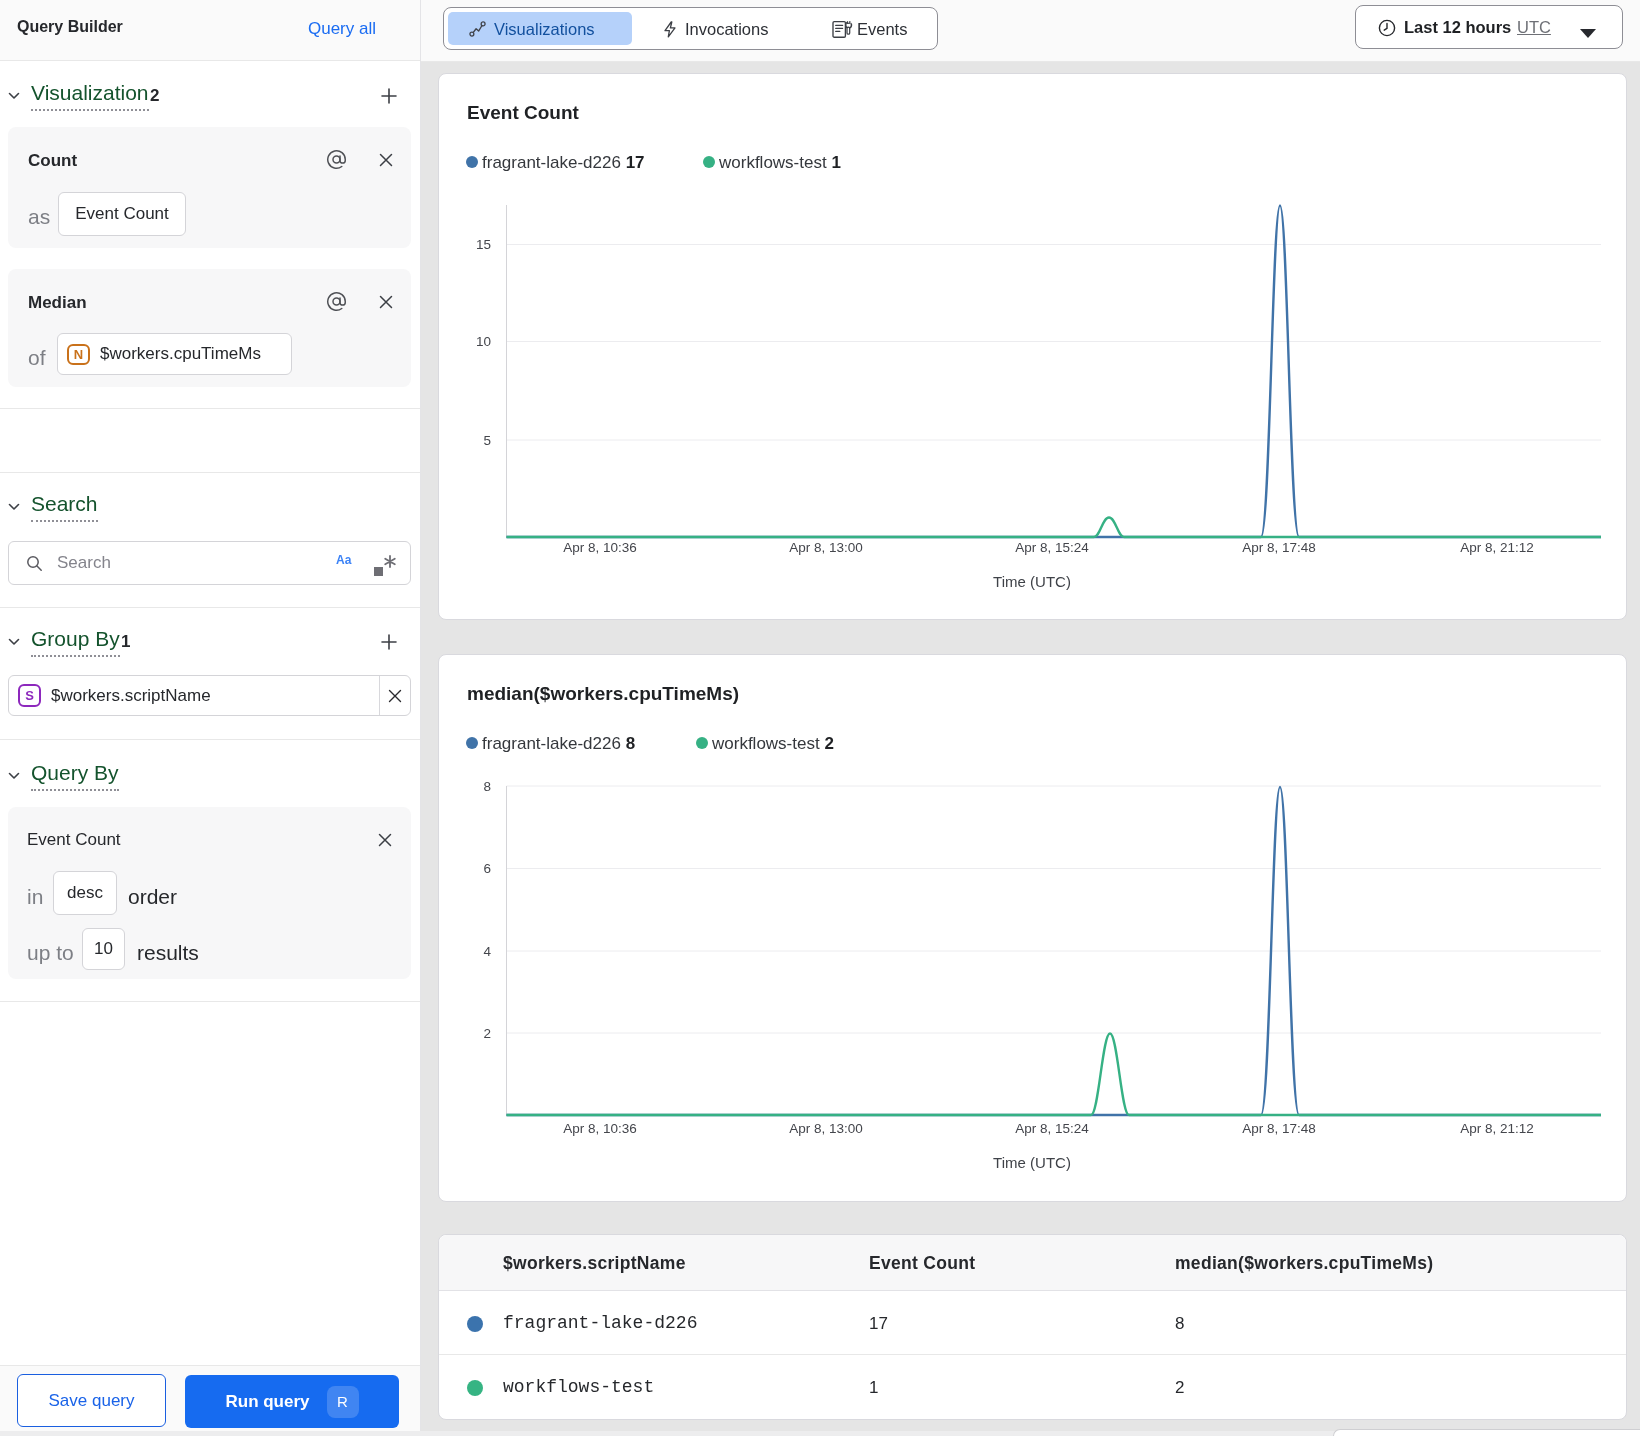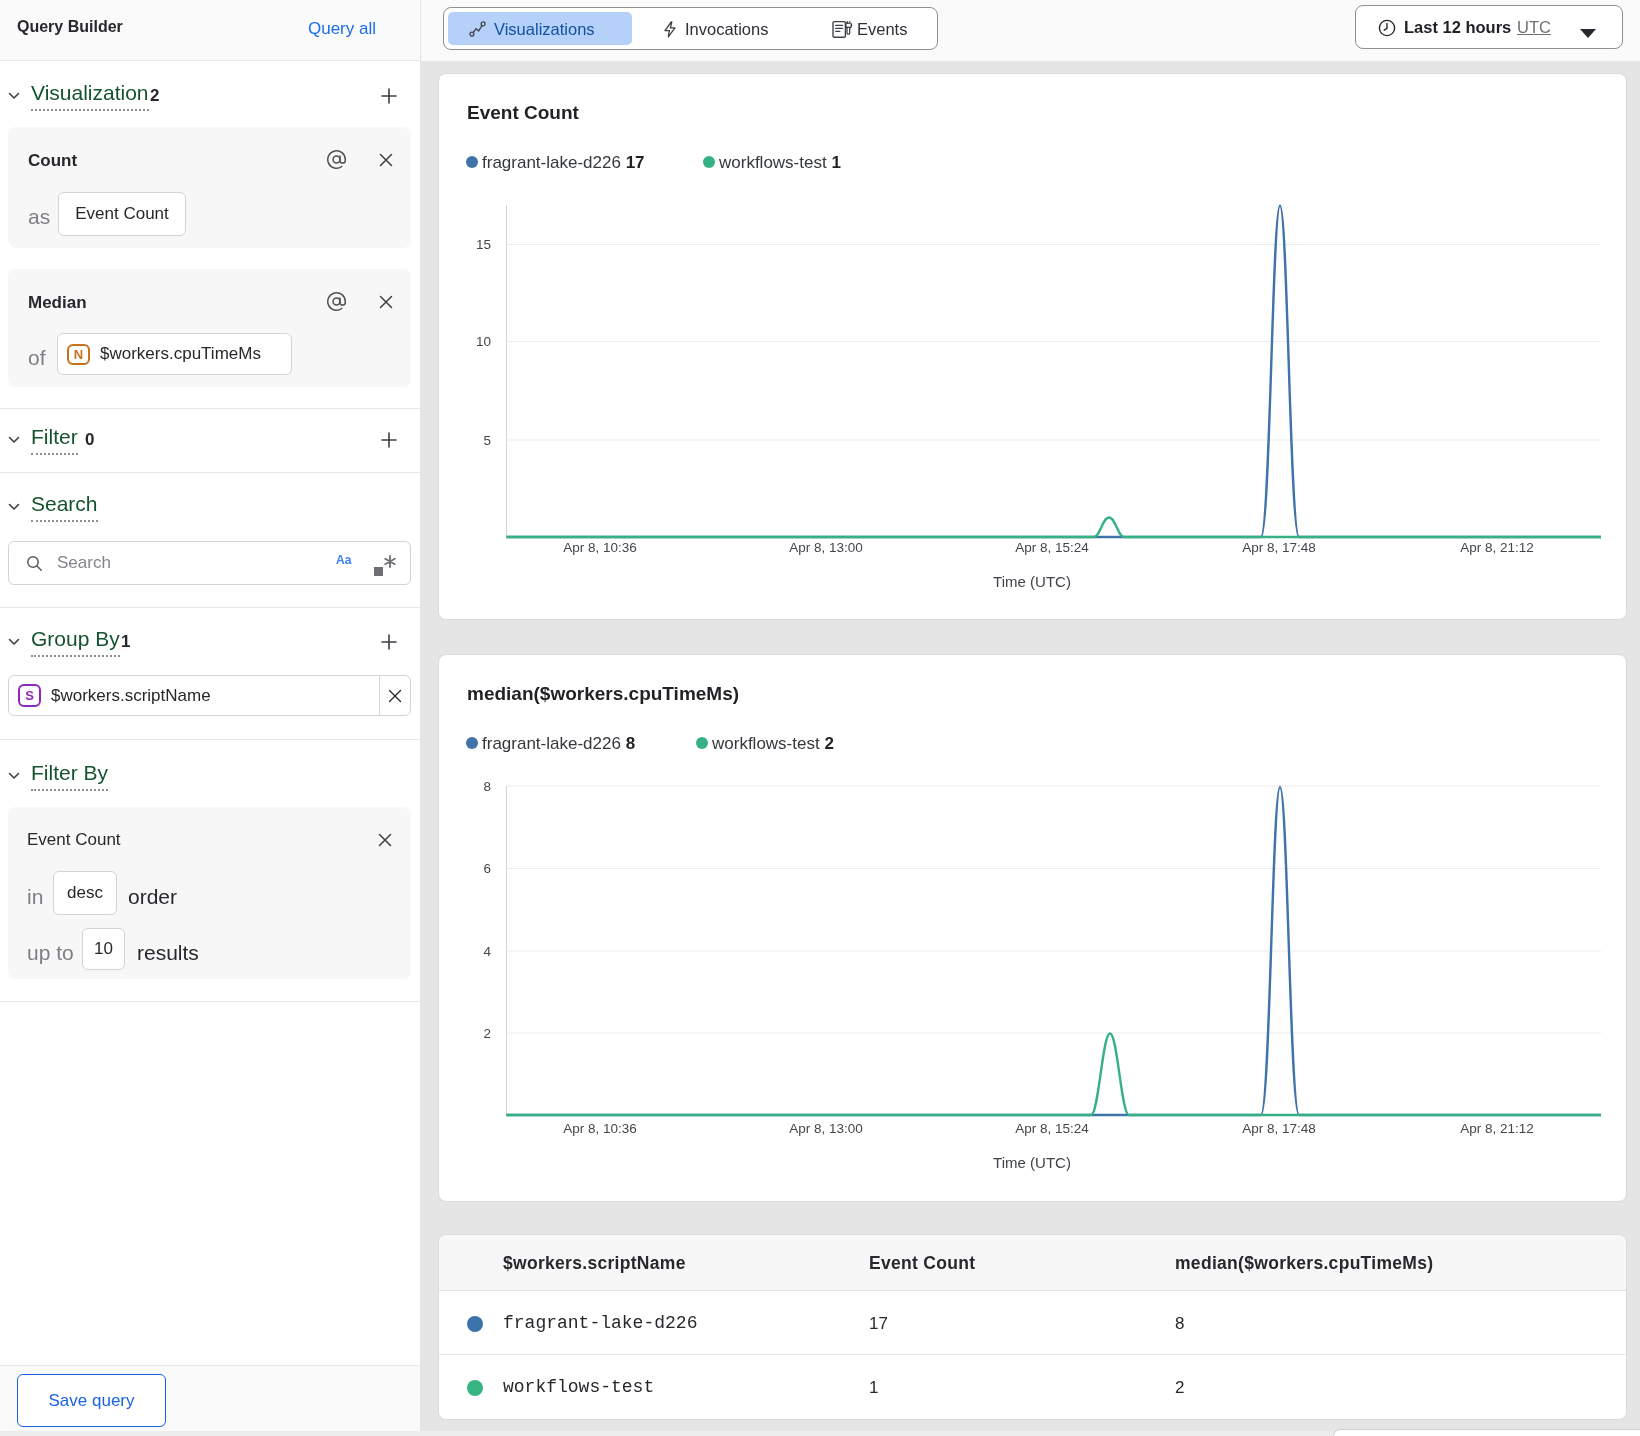--- a/index.html
+++ b/index.html
@@ -107,30 +107,20 @@
         </svg>
       <div class="kw" style="left:20px; top:77px;">of</div>
       <div class="wbox" style="left:49px; top:64px; width:235px; height:42px; justify-content:flex-start; padding-left:9px; gap:10px;">
         <span style="display:inline-flex; align-items:center; justify-content:center; width:23px; height:21px; border:2px solid #c9711a; border-radius:6px; color:#c9711a; font-size:13px; font-weight:700;">N</span>
         <span>$workers.cpuTimeMs</span>
       </div>
     </div>
 
     <div class="hline" style="top:408px;"></div>
 
-    <div class="sec-row" style="top:424px;">
-      <svg class="chev" width="12" height="10" viewBox="0 0 12 10">
-          <path d="M1.5 2.5 L6 7 L10.5 2.5" fill="none" stroke="#3c3f45" stroke-width="1.6" stroke-linecap="round" stroke-linejoin="round"></path>
-        </svg>
-      <span class="sec-title">Filter</span>
-      <span class="sec-count" style="left:85px;">0</span>
-      <svg class="plus" viewBox="0 0 20 20">
-          <path d="M10 3 V17 M3 10 H17" stroke="#3c3f45" stroke-width="1.6" stroke-linecap="round"></path>
-        </svg>
-    </div>
 
     <div class="hline" style="top:472px;"></div>
 
     <div class="sec-row" style="top:491px;">
       <svg class="chev" width="12" height="10" viewBox="0 0 12 10">
           <path d="M1.5 2.5 L6 7 L10.5 2.5" fill="none" stroke="#3c3f45" stroke-width="1.6" stroke-linecap="round" stroke-linejoin="round"></path>
         </svg>
       <span class="sec-title">Search</span>
     </div>
     <div class="wbox" style="left:8px; top:541px; width:403px; height:44px; justify-content:flex-start;">
@@ -166,39 +156,40 @@
           <path d="M1.5 1.5 L12.5 12.5 M12.5 1.5 L1.5 12.5" stroke="#2a2a2e" stroke-width="1.4" stroke-linecap="round"></path>
         </svg>
     </div>
 
     <div class="hline" style="top:739px;"></div>
 
     <div class="sec-row" style="top:760px;">
       <svg class="chev" width="12" height="10" viewBox="0 0 12 10">
           <path d="M1.5 2.5 L6 7 L10.5 2.5" fill="none" stroke="#3c3f45" stroke-width="1.6" stroke-linecap="round" stroke-linejoin="round"></path>
         </svg>
-      <span class="sec-title">Filter By</span>
+      <span class="sec-title">Query By</span>
     </div>
     <div class="sb-card" style="top:807px; height:172px;">
       <div style="position:absolute; left:19px; top:23px; font-size:17px; color:#26282c;">Event Count</div>
       <svg class="x-ic" style="left:370px; top:26px;" width="14" height="14" viewBox="0 0 14 14">
           <path d="M1.5 1.5 L12.5 12.5 M12.5 1.5 L1.5 12.5" stroke="#3c3f45" stroke-width="1.5" stroke-linecap="round"></path>
         </svg>
       <div class="kw" style="left:19px; top:78px;">in</div>
       <div class="wbox" style="left:45px; top:64px; width:64px; height:44px;">desc</div>
       <div class="kw" style="left:120px; top:78px; color:#26282c;">order</div>
       <div class="kw" style="left:19px; top:134px;">up to</div>
       <div class="wbox" style="left:74px; top:121px; width:43px; height:42px;">10</div>
       <div class="kw" style="left:129px; top:134px; color:#26282c;">results</div>
     </div>
 
     <div class="hline" style="top:1001px;"></div>
 
     <div id="sb-foot">
       <div id="btn-save">Save query</div>
+      <div id="btn-run">Run query <span class="r">R</span></div>
     </div>
   </div>
 
   <div id="main">
     <div id="topbar">
       <div id="tabs">
         <div id="tab-sel"></div>
         <svg class="abs" style="left:25px; top:13px;" width="17" height="16" viewBox="0 0 17 16">
             <path d="M4.1 11.6 L7.1 7.7 L9.7 10 L13 4.5" fill="none" stroke="#40434a" stroke-width="1.4" stroke-linejoin="round"></path>
             <circle cx="2.9" cy="13.1" r="1.95" fill="none" stroke="#40434a" stroke-width="1.3"></circle>

